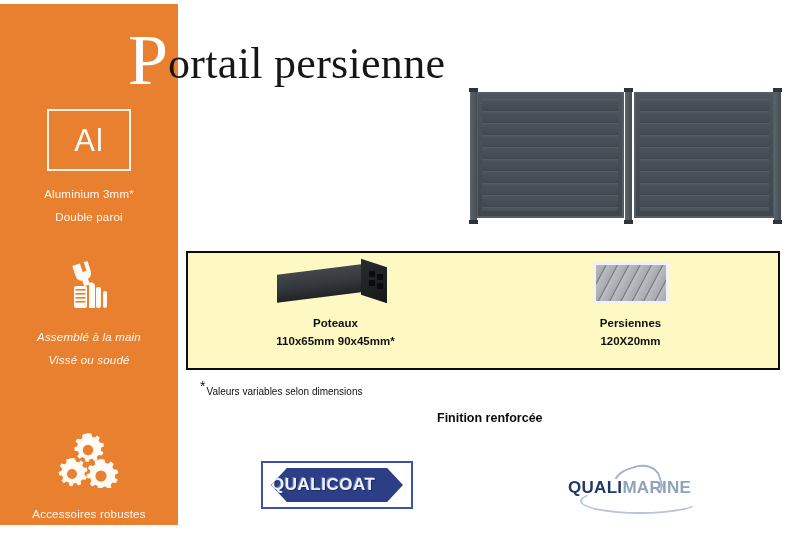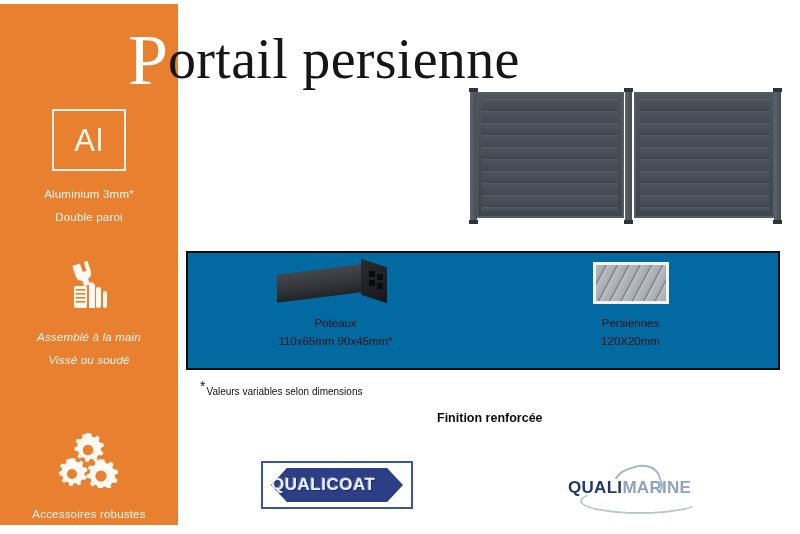--- a/index.html
+++ b/index.html
@@ -16,21 +16,21 @@
   .sidebar{
     position:absolute;left:0;top:4px;width:178px;height:521px;
     background:#e8802f;
   }
   .side-block{width:100%;text-align:center;color:#fdf6ef;}
   .side-label{
     font-size:11.5px;letter-spacing:.2px;line-height:1.05;
     color:#fffaf4;white-space:nowrap;
   }
   .al-box{
-    width:74px;height:62px;margin:4px auto;
+    width:84px;height:62px;margin:4px auto;
     border:2px solid #fdf3e9;box-sizing:border-box;
     display:flex;align-items:center;justify-content:center;
   }
   .al-text{
     font-family:"Liberation Sans", sans-serif;
     font-size:31px;color:#fffaf3;letter-spacing:1px;line-height:1;
   }
   .blk1{position:absolute;top:105px;left:0;}
   .blk1 .l1{margin-top:17px;}
   .blk1 .l2{margin-top:11px;}
@@ -45,21 +45,21 @@
   .title{
     position:absolute;left:128px;top:24px;
     font-family:"Liberation Serif", serif;
     white-space:nowrap;line-height:1;
   }
   .title .drop{
     font-size:72px;color:#ffffff;vertical-align:-6px;
     font-family:"Liberation Serif", serif;
   }
   .title .rest{
-    font-size:56px;color:#161616;letter-spacing:.3px;
+    font-size:44px;color:#161616;letter-spacing:.3px;
     font-family:"Liberation Serif", serif;
   }
 
   
   .gate{
     position:absolute;left:468px;top:88px;width:315px;height:138px;
     background:#ffffff;
   }
   .gate .leaf{
     position:absolute;top:4px;height:126px;
@@ -75,22 +75,23 @@
   .gate .post{
     position:absolute;top:2px;width:7px;height:130px;
     background:linear-gradient(90deg,#5b636b,#464d55);
   }
   .postL{left:2px;} .postM{left:157px;width:9px;} .postR{left:306px;}
   .cap{position:absolute;width:9px;height:4px;background:#2e343a;}
 
   
   .detailbox{
     position:absolute;left:186px;top:251px;width:594px;height:119px;
-    border:2px solid #0d0d0d;box-sizing:border-box;background:#0369a1;
+    border:2px solid #0d0d0d;box-sizing:border-box;background:#fef9c3;
     display:flex;
+    font-weight:bold;
   }
   .dcell{flex:1;display:flex;flex-direction:column;align-items:center;
     justify-content:flex-start;padding-top:6px;}
   .dimg{height:48px;display:flex;align-items:center;justify-content:center;}
   .dcap{
     font-size:11.5px;color:#101010;text-align:center;line-height:1.55;
     margin-top:8px;white-space:nowrap;
   }
   .dcap .sub{display:block;font-size:11.5px;}
 

